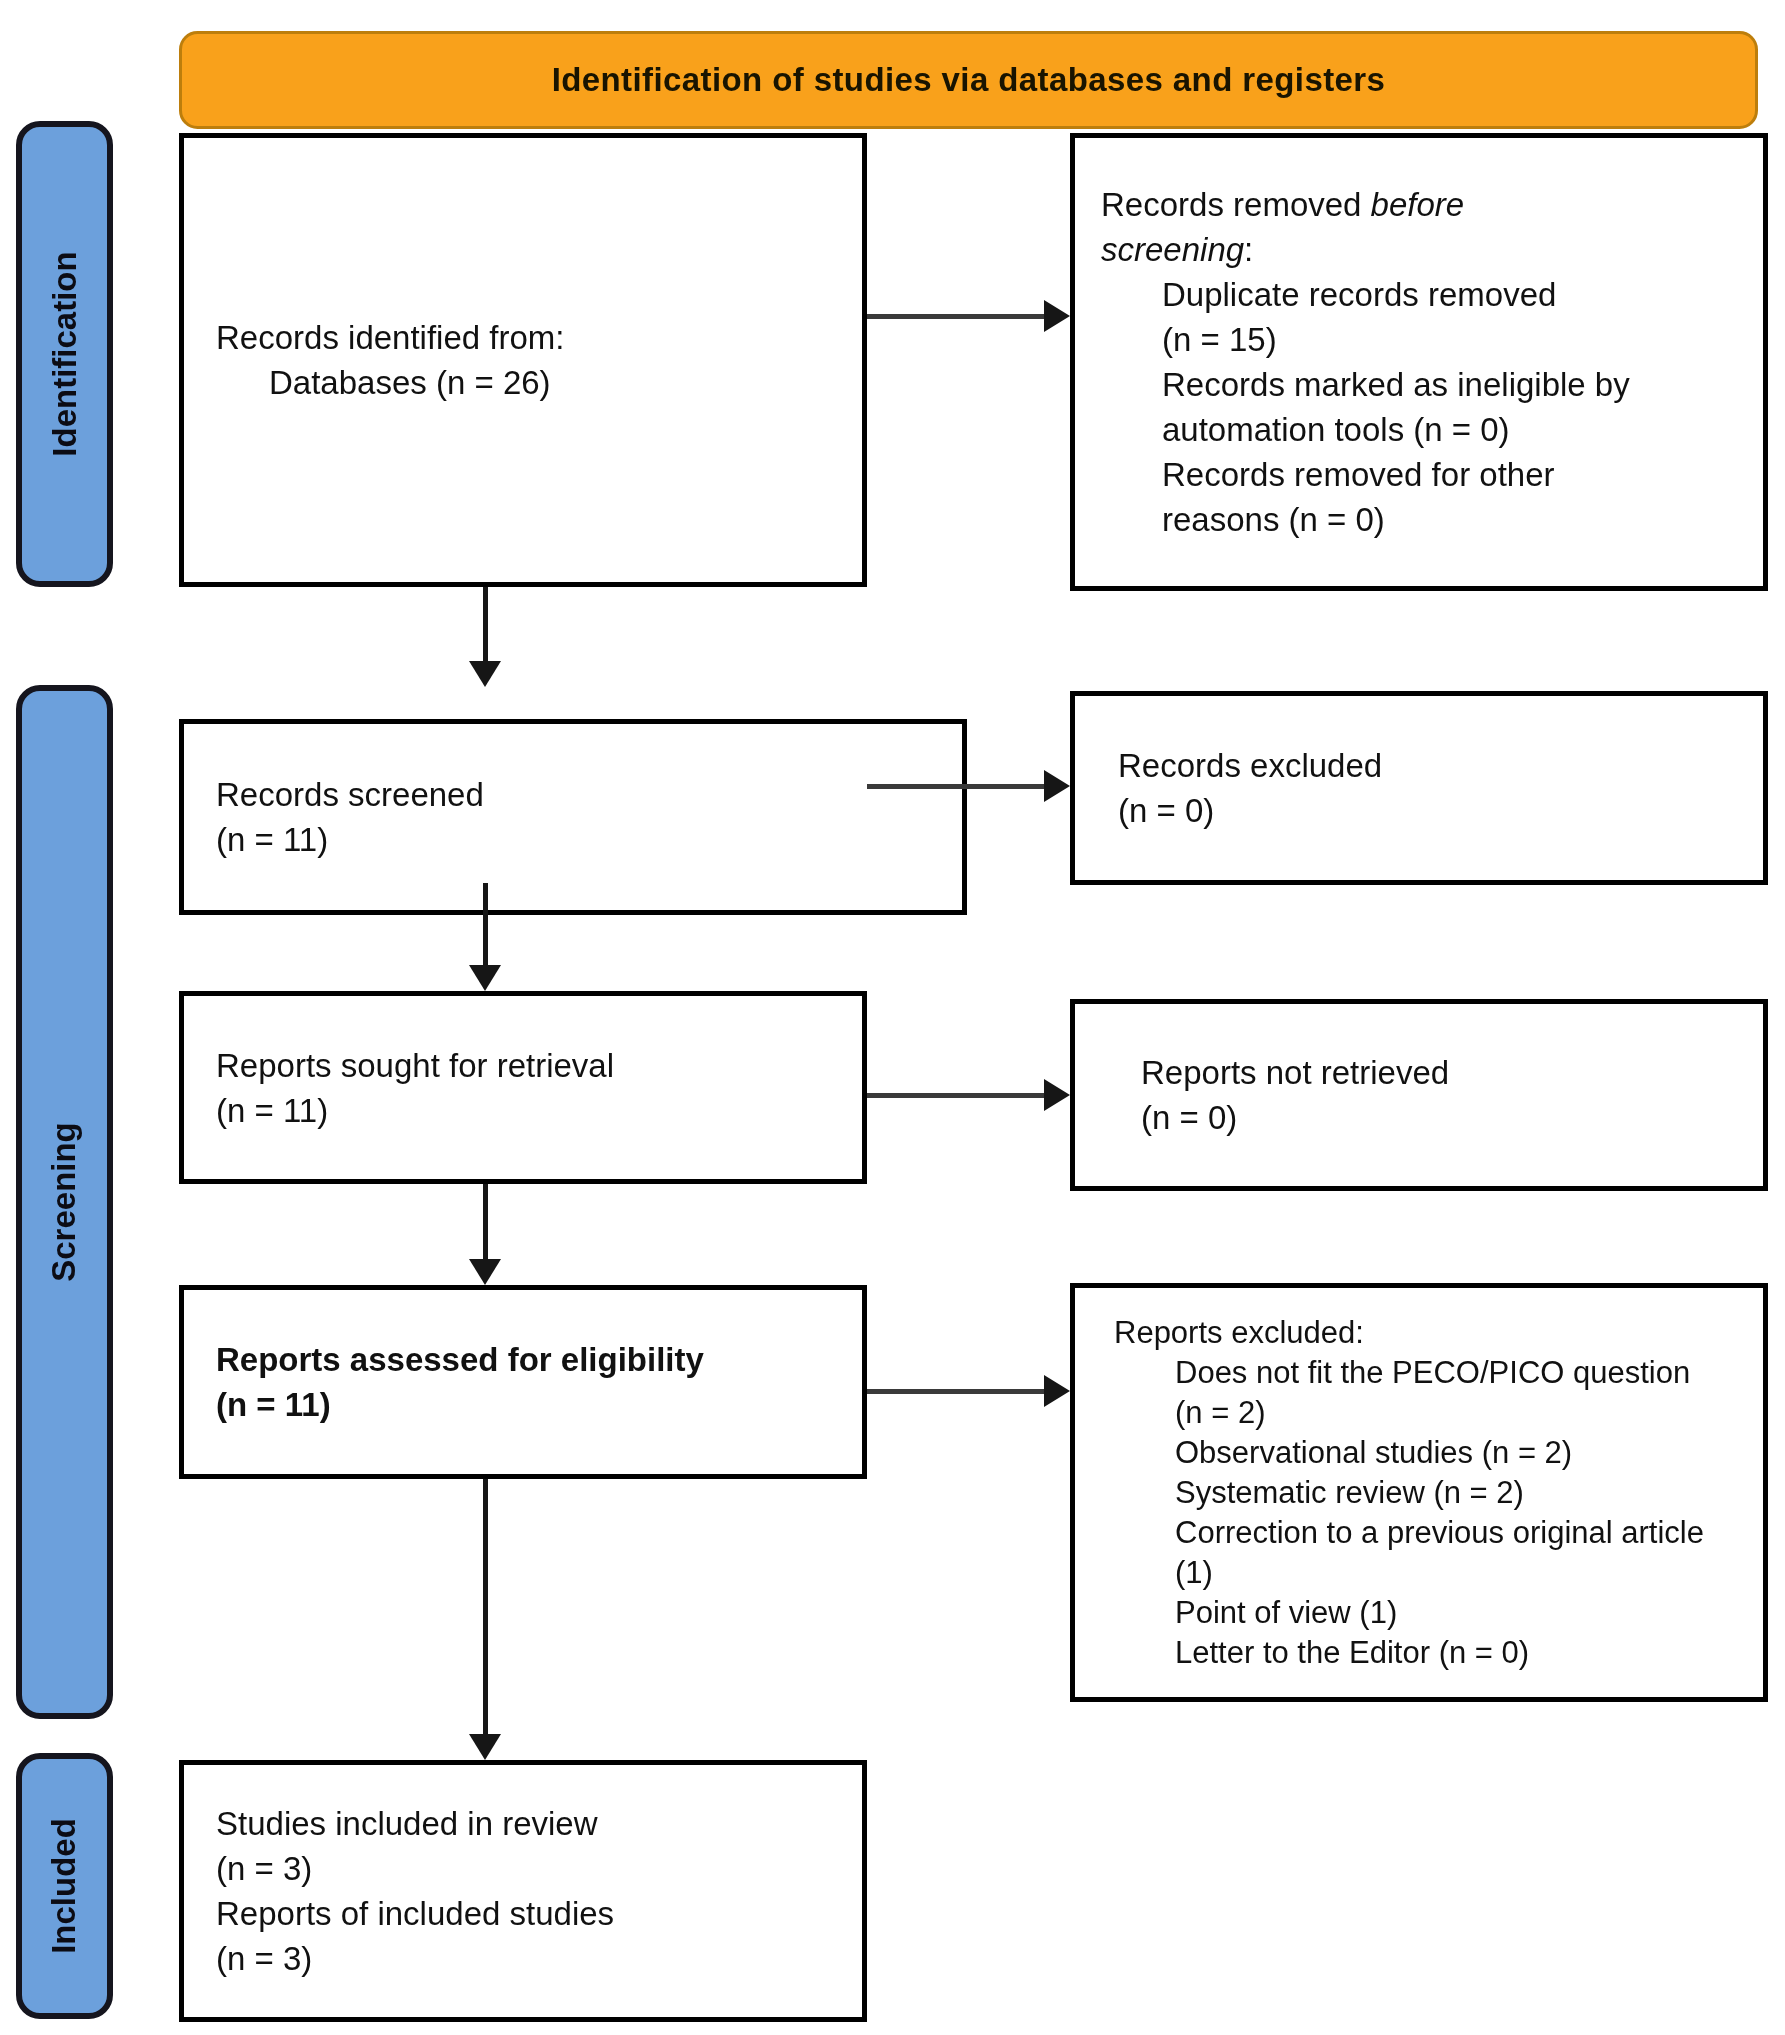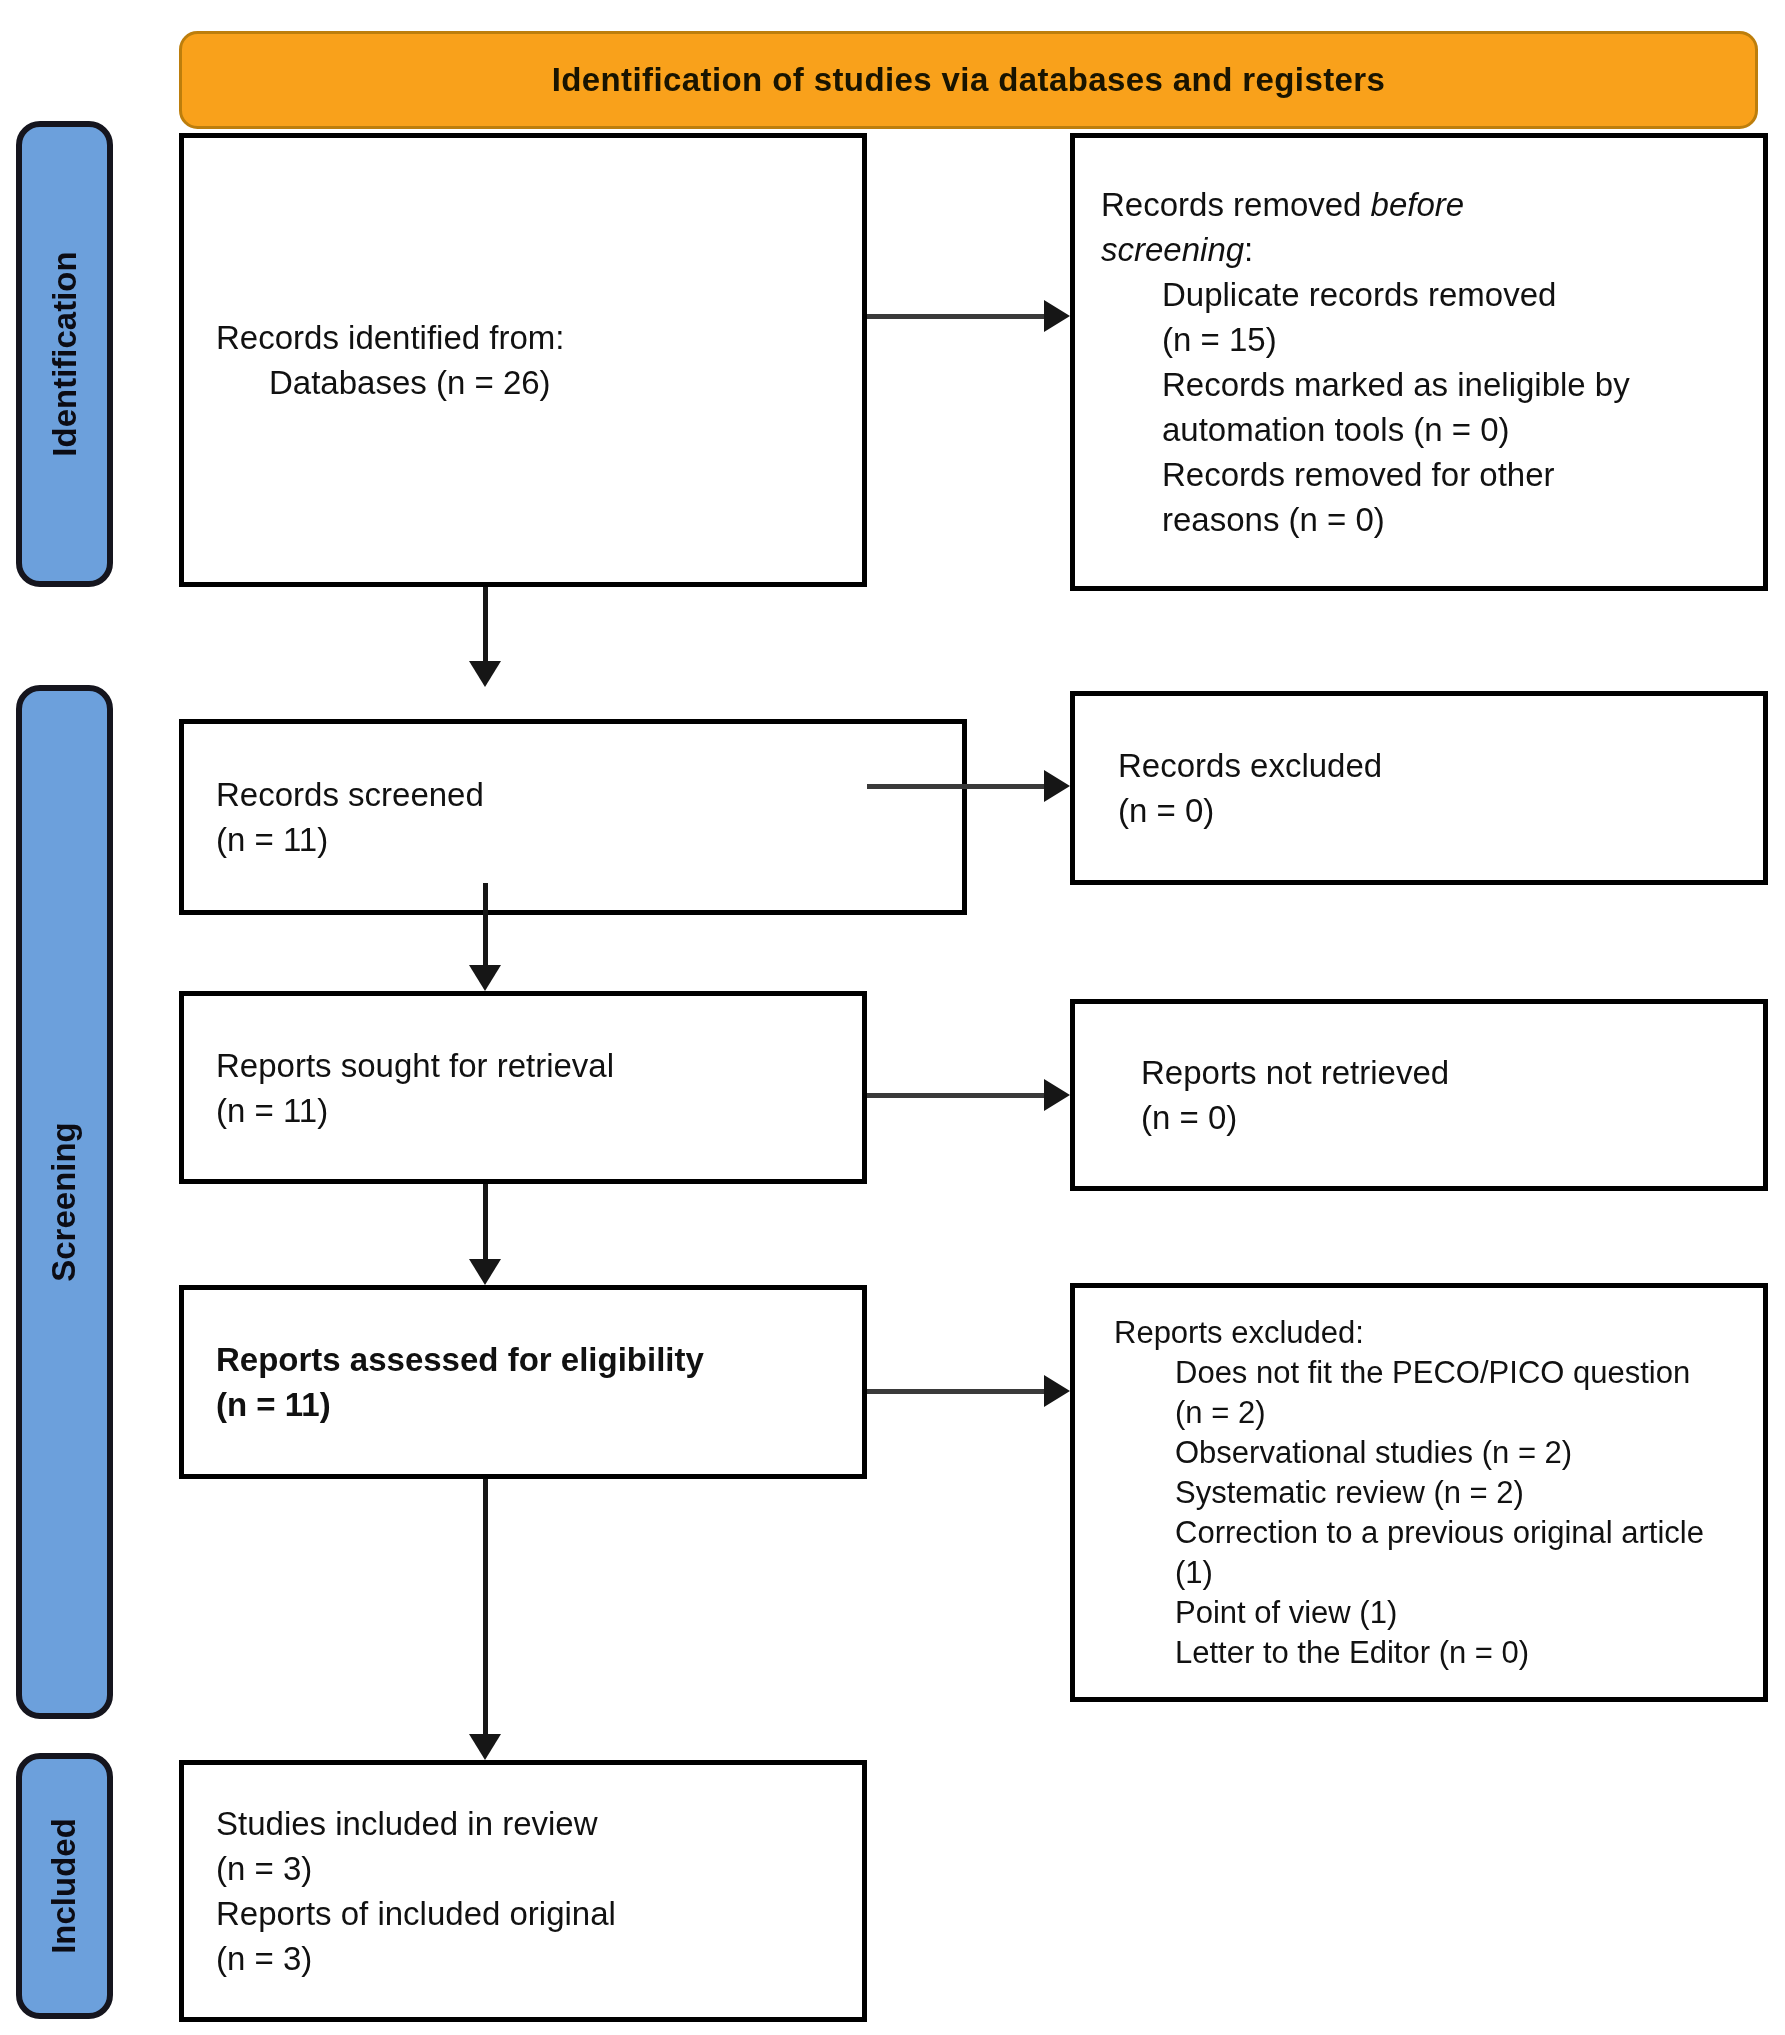--- a/index.html
+++ b/index.html
@@ -77,21 +77,21 @@
   </div>
 
   <div class="node" style="left:179px;top:1285px;width:688px;height:194px;font-weight:bold;">
     <div>Reports assessed for eligibility</div>
     <div>(n = 11)</div>
   </div>
 
   <div class="node" style="left:179px;top:1760px;width:688px;height:262px;">
     <div>Studies included in review</div>
     <div>(n = 3)</div>
-    <div>Reports of included original</div>
+    <div>Reports of included studies</div>
     <div>(n = 3)</div>
   </div>
 
   <div class="node" style="left:1070px;top:133px;width:698px;height:458px;padding-left:26px;">
     <div class="intro"><span>Records removed </span><span class="it">before screening</span><span>:</span></div>
     <div class="indent item-r1">Duplicate records removed (n&nbsp;=&nbsp;15)</div>
     <div class="indent item-r1">Records marked as ineligible by automation tools (n&nbsp;=&nbsp;0)</div>
     <div class="indent item-r1">Records removed for other reasons (n&nbsp;=&nbsp;0)</div>
   </div>
 

